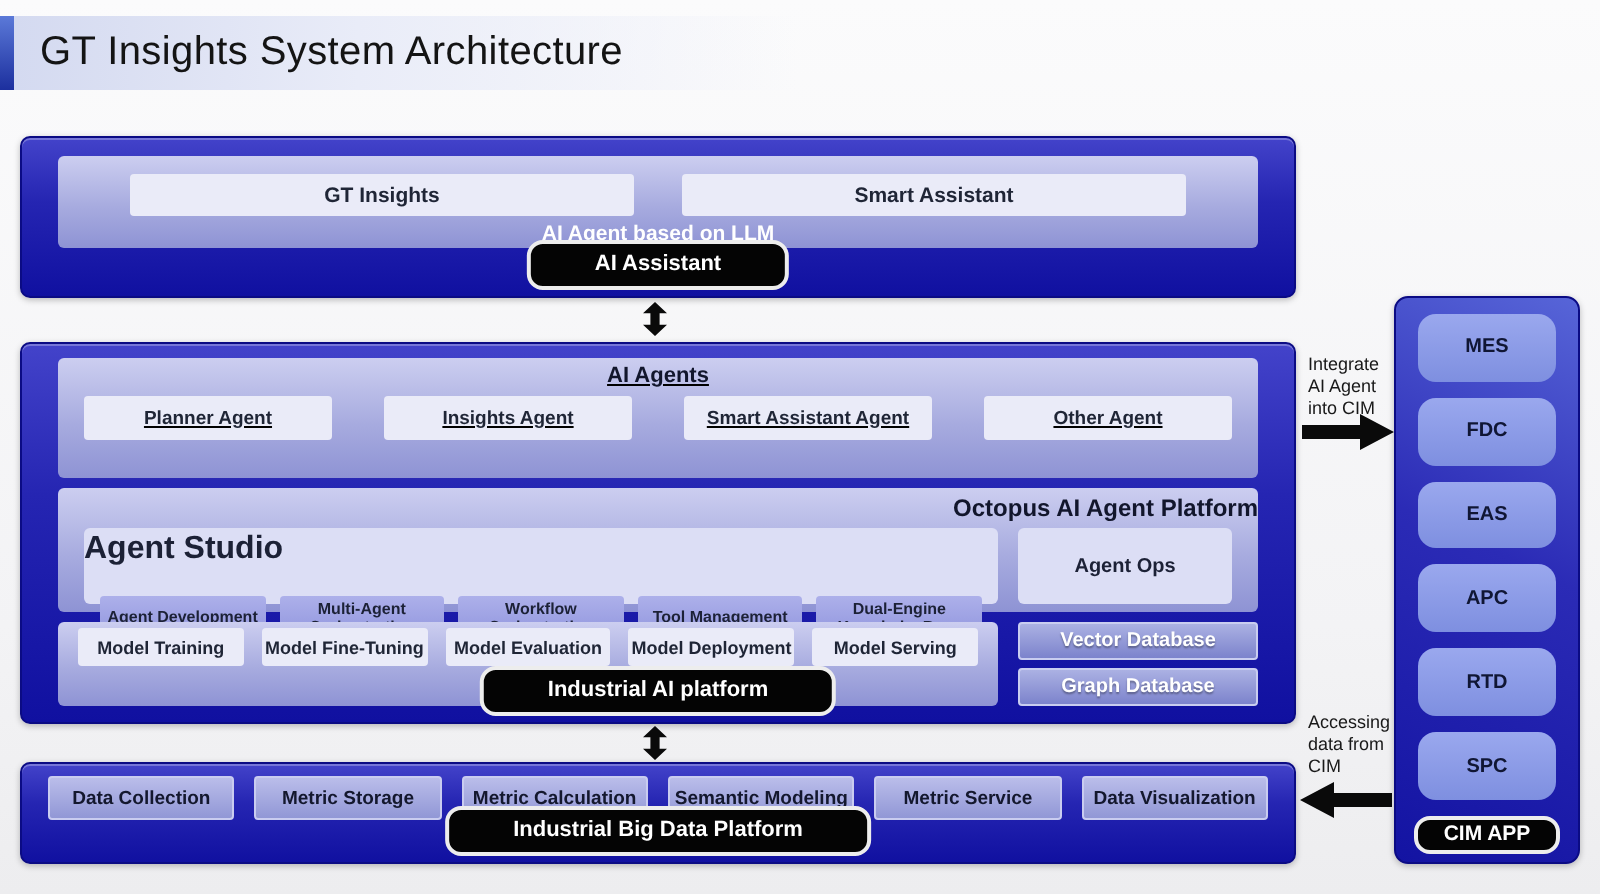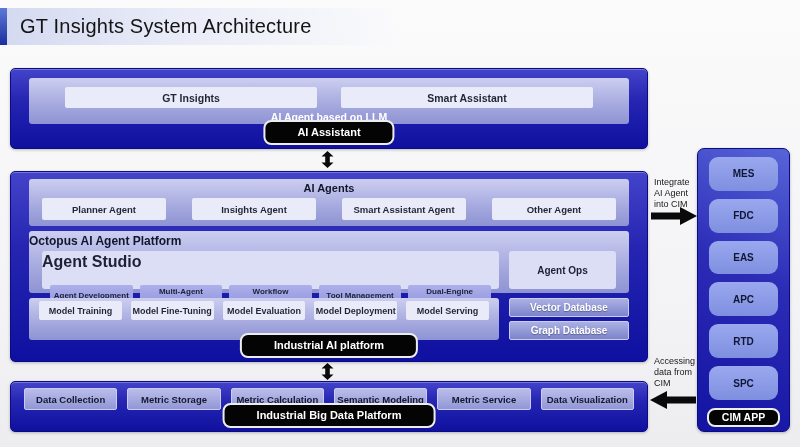--- a/index.html
+++ b/index.html
@@ -29,27 +29,27 @@
   .top-inner { margin-top:9px; width:600px; height:46px; display:flex; flex-direction:column; align-items:center; }
   .app-row { display:flex; gap:24px; margin-top:9px; width:100%; justify-content:center; }
   .app-chip { width:42%; height:21px; background:#eaebf8; color:#1f2536; font-weight:bold; font-size:10.5px;
     display:flex; align-items:center; justify-content:center; border-radius:2px; }
   .top-caption { margin-top:3px; color:#ffffff; font-weight:bold; font-size:10.5px; }
   
   .pill { background:#040404; color:#ffffff; border:2px solid #ededed; border-radius:8px;
     font-size:11px; font-weight:600; padding:3px 32px; height:15px; line-height:15px; white-space:nowrap; }
   .pill--abs { position:absolute; bottom:3px; left:50%; transform:translateX(-50%); }
   
-  .agents-band { margin-top:7px; width:600px; height:47px; }
+  .agents-band { margin-top:7px; width:600px; height:60px;text-decoration:underline; }
   .band-title { text-align:center; font-size:11px; font-weight:bold; color:#12162c; padding-top:3px; }
   .agents-row { display:flex; gap:26px; padding:0 13px; margin-top:4px; }
   .agent-chip { flex:1; height:22px; background:#eaebf8; color:#1f2536; font-size:9.5px; font-weight:600;
     display:flex; align-items:center; justify-content:center; border-radius:2px; }
   .octopus { margin-top:5px; width:600px; height:62px; }
-  .octopus-title { text-align:left; font-size:12px; font-weight:bold; color:#12162c; padding-top:3px; }
+  .octopus-title { text-align:right; font-size:12px; font-weight:bold; color:#12162c; padding-top:3px; }
   .octopus-row { display:flex; gap:10px; padding:0 13px; margin-top:3px; }
   .studio { flex:1; background:#dcdef5; border-radius:3px; height:38px; box-sizing:border-box; }
   .studio-title { text-align:left; font-size:16px; font-weight:600; color:#1c2136; padding-top:2px; }
   .studio-row { display:flex; gap:7px; padding:0 8px; margin-top:14px; }
   .studio-chip { flex:1; background:linear-gradient(180deg,#adb0ea 0%,#8f94dd 100%); border-radius:2px;
     font-size:8px; line-height:1.18; font-weight:600; color:#1c2136; height:22px; padding:0 1px;
     display:flex; align-items:center; justify-content:center; text-align:center; }
   .ops { width:107px; height:38px; background:#dcdef5; border-radius:3px; display:flex; align-items:center;
     justify-content:center; font-size:10px; font-weight:600; color:#1c2136; }
   .maas-row { display:flex; gap:10px; margin-top:5px; width:600px; }

